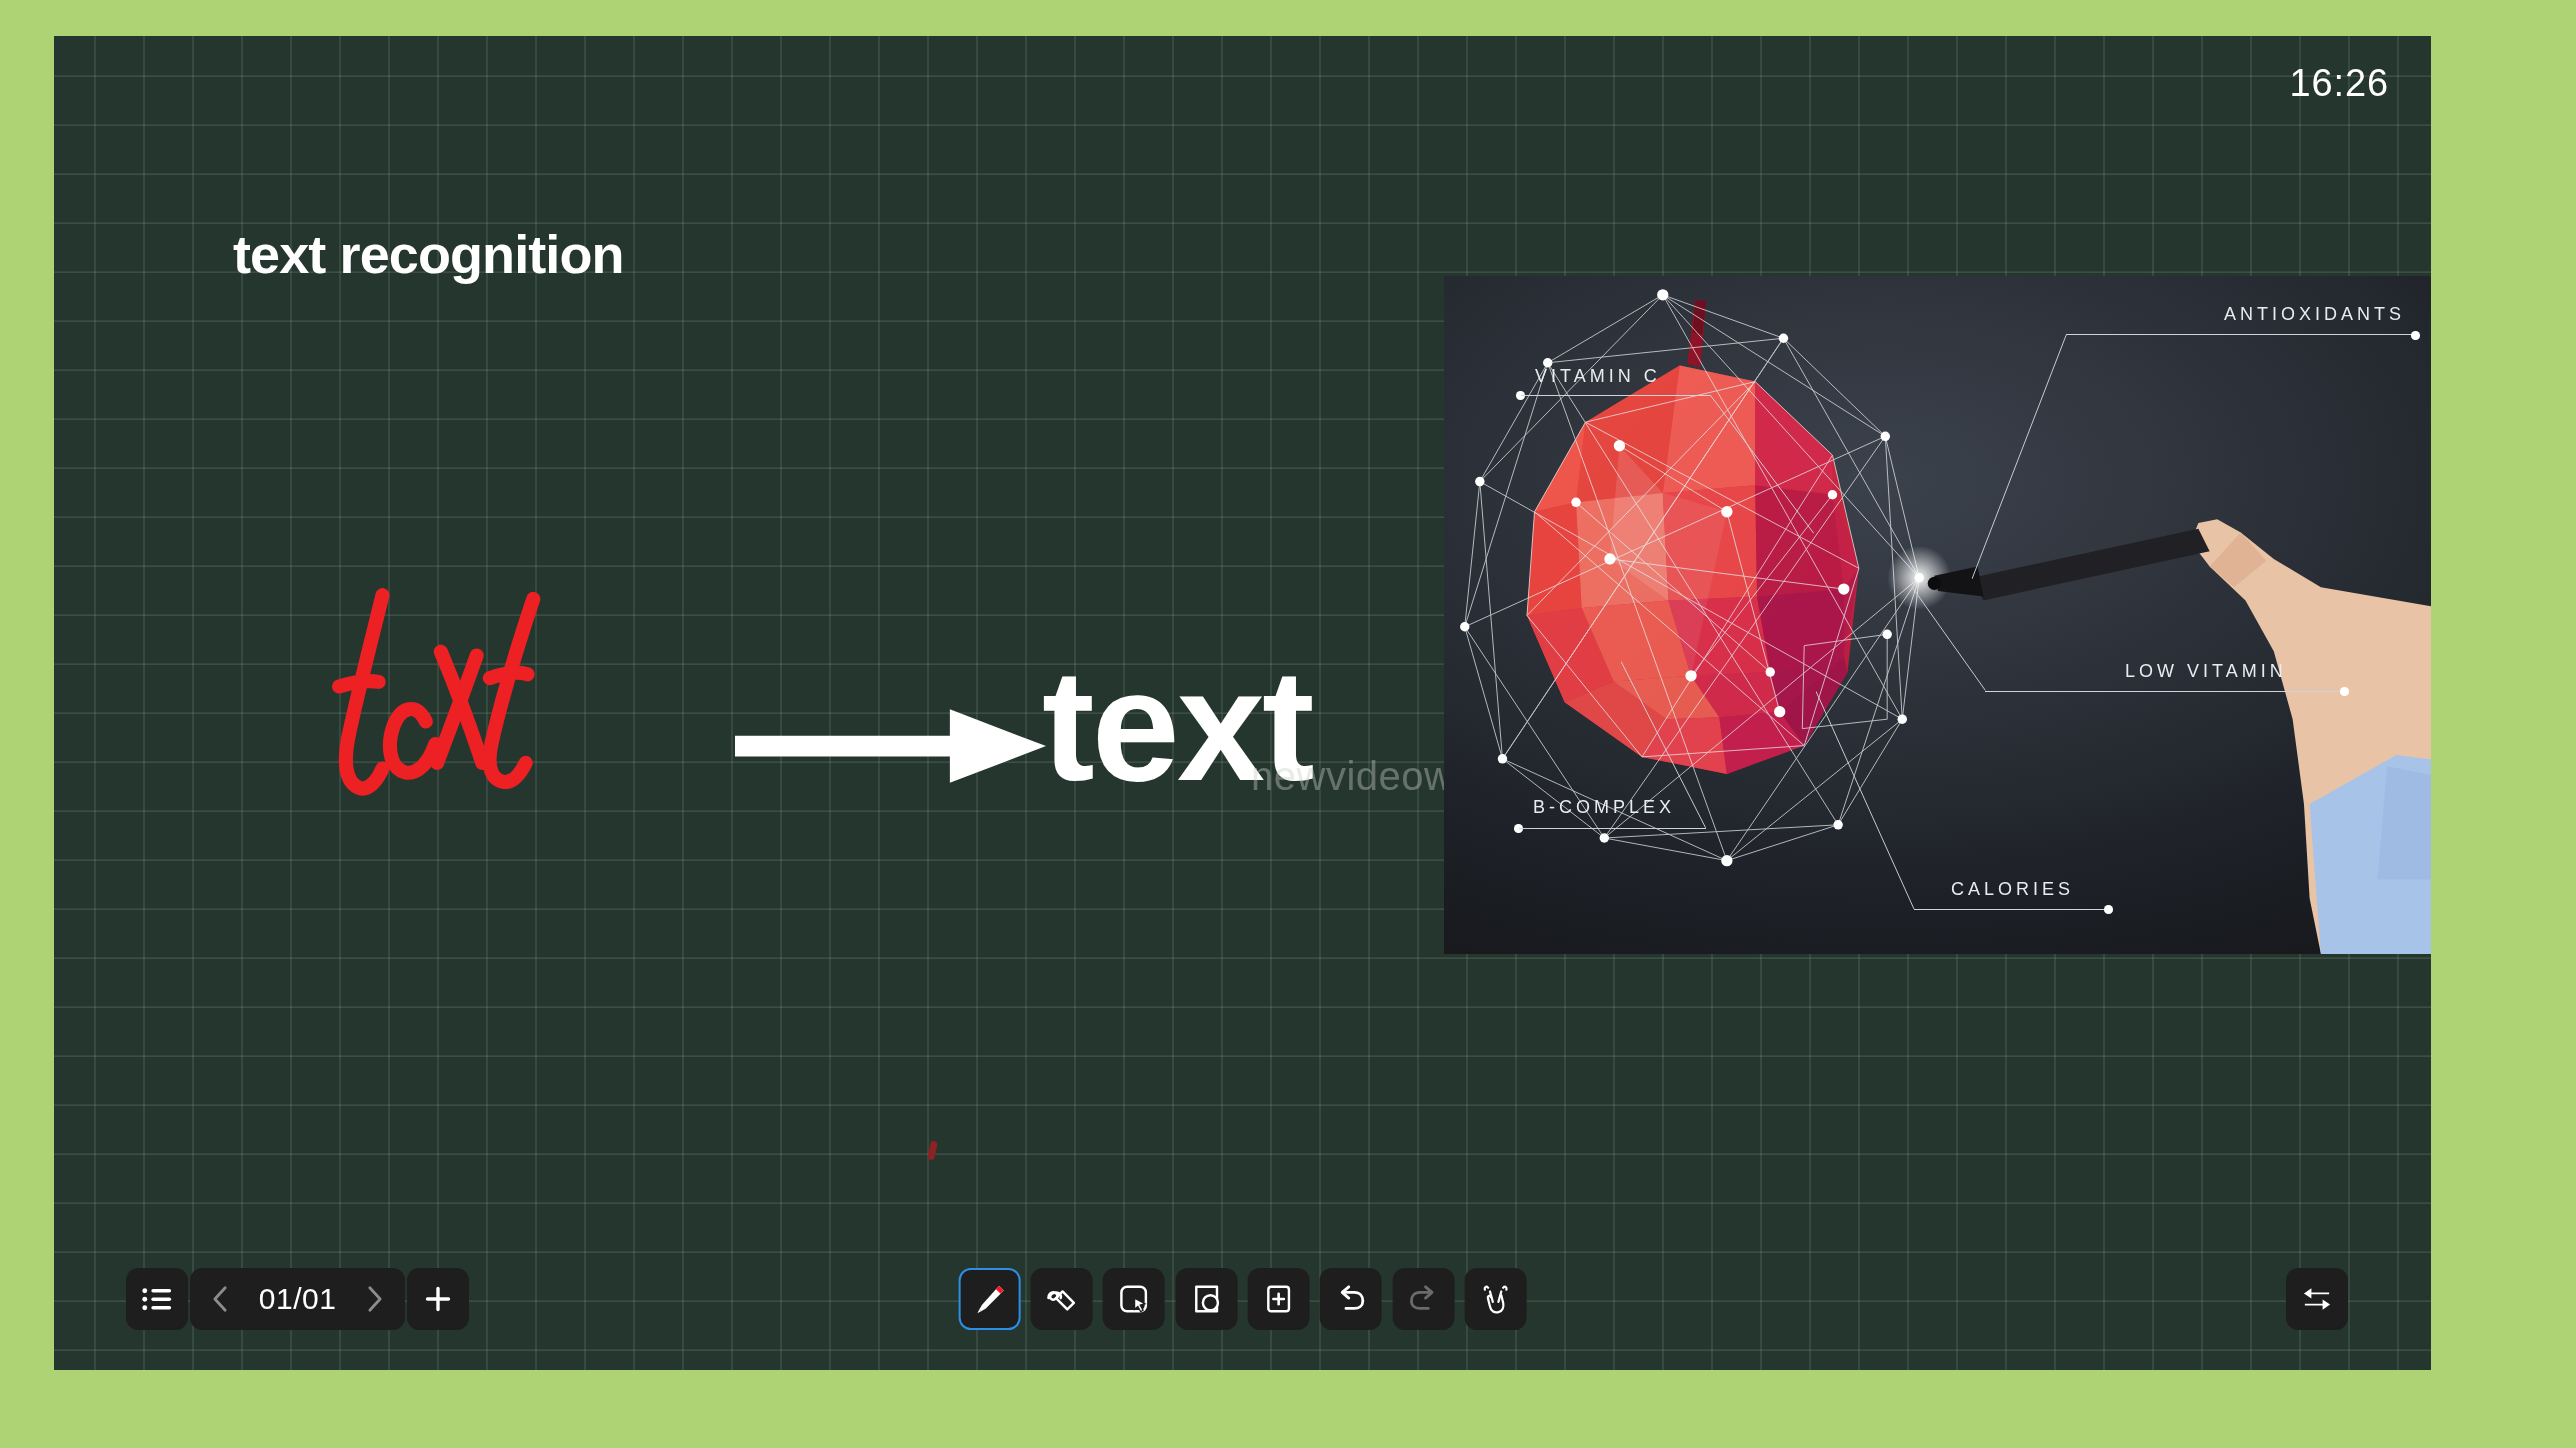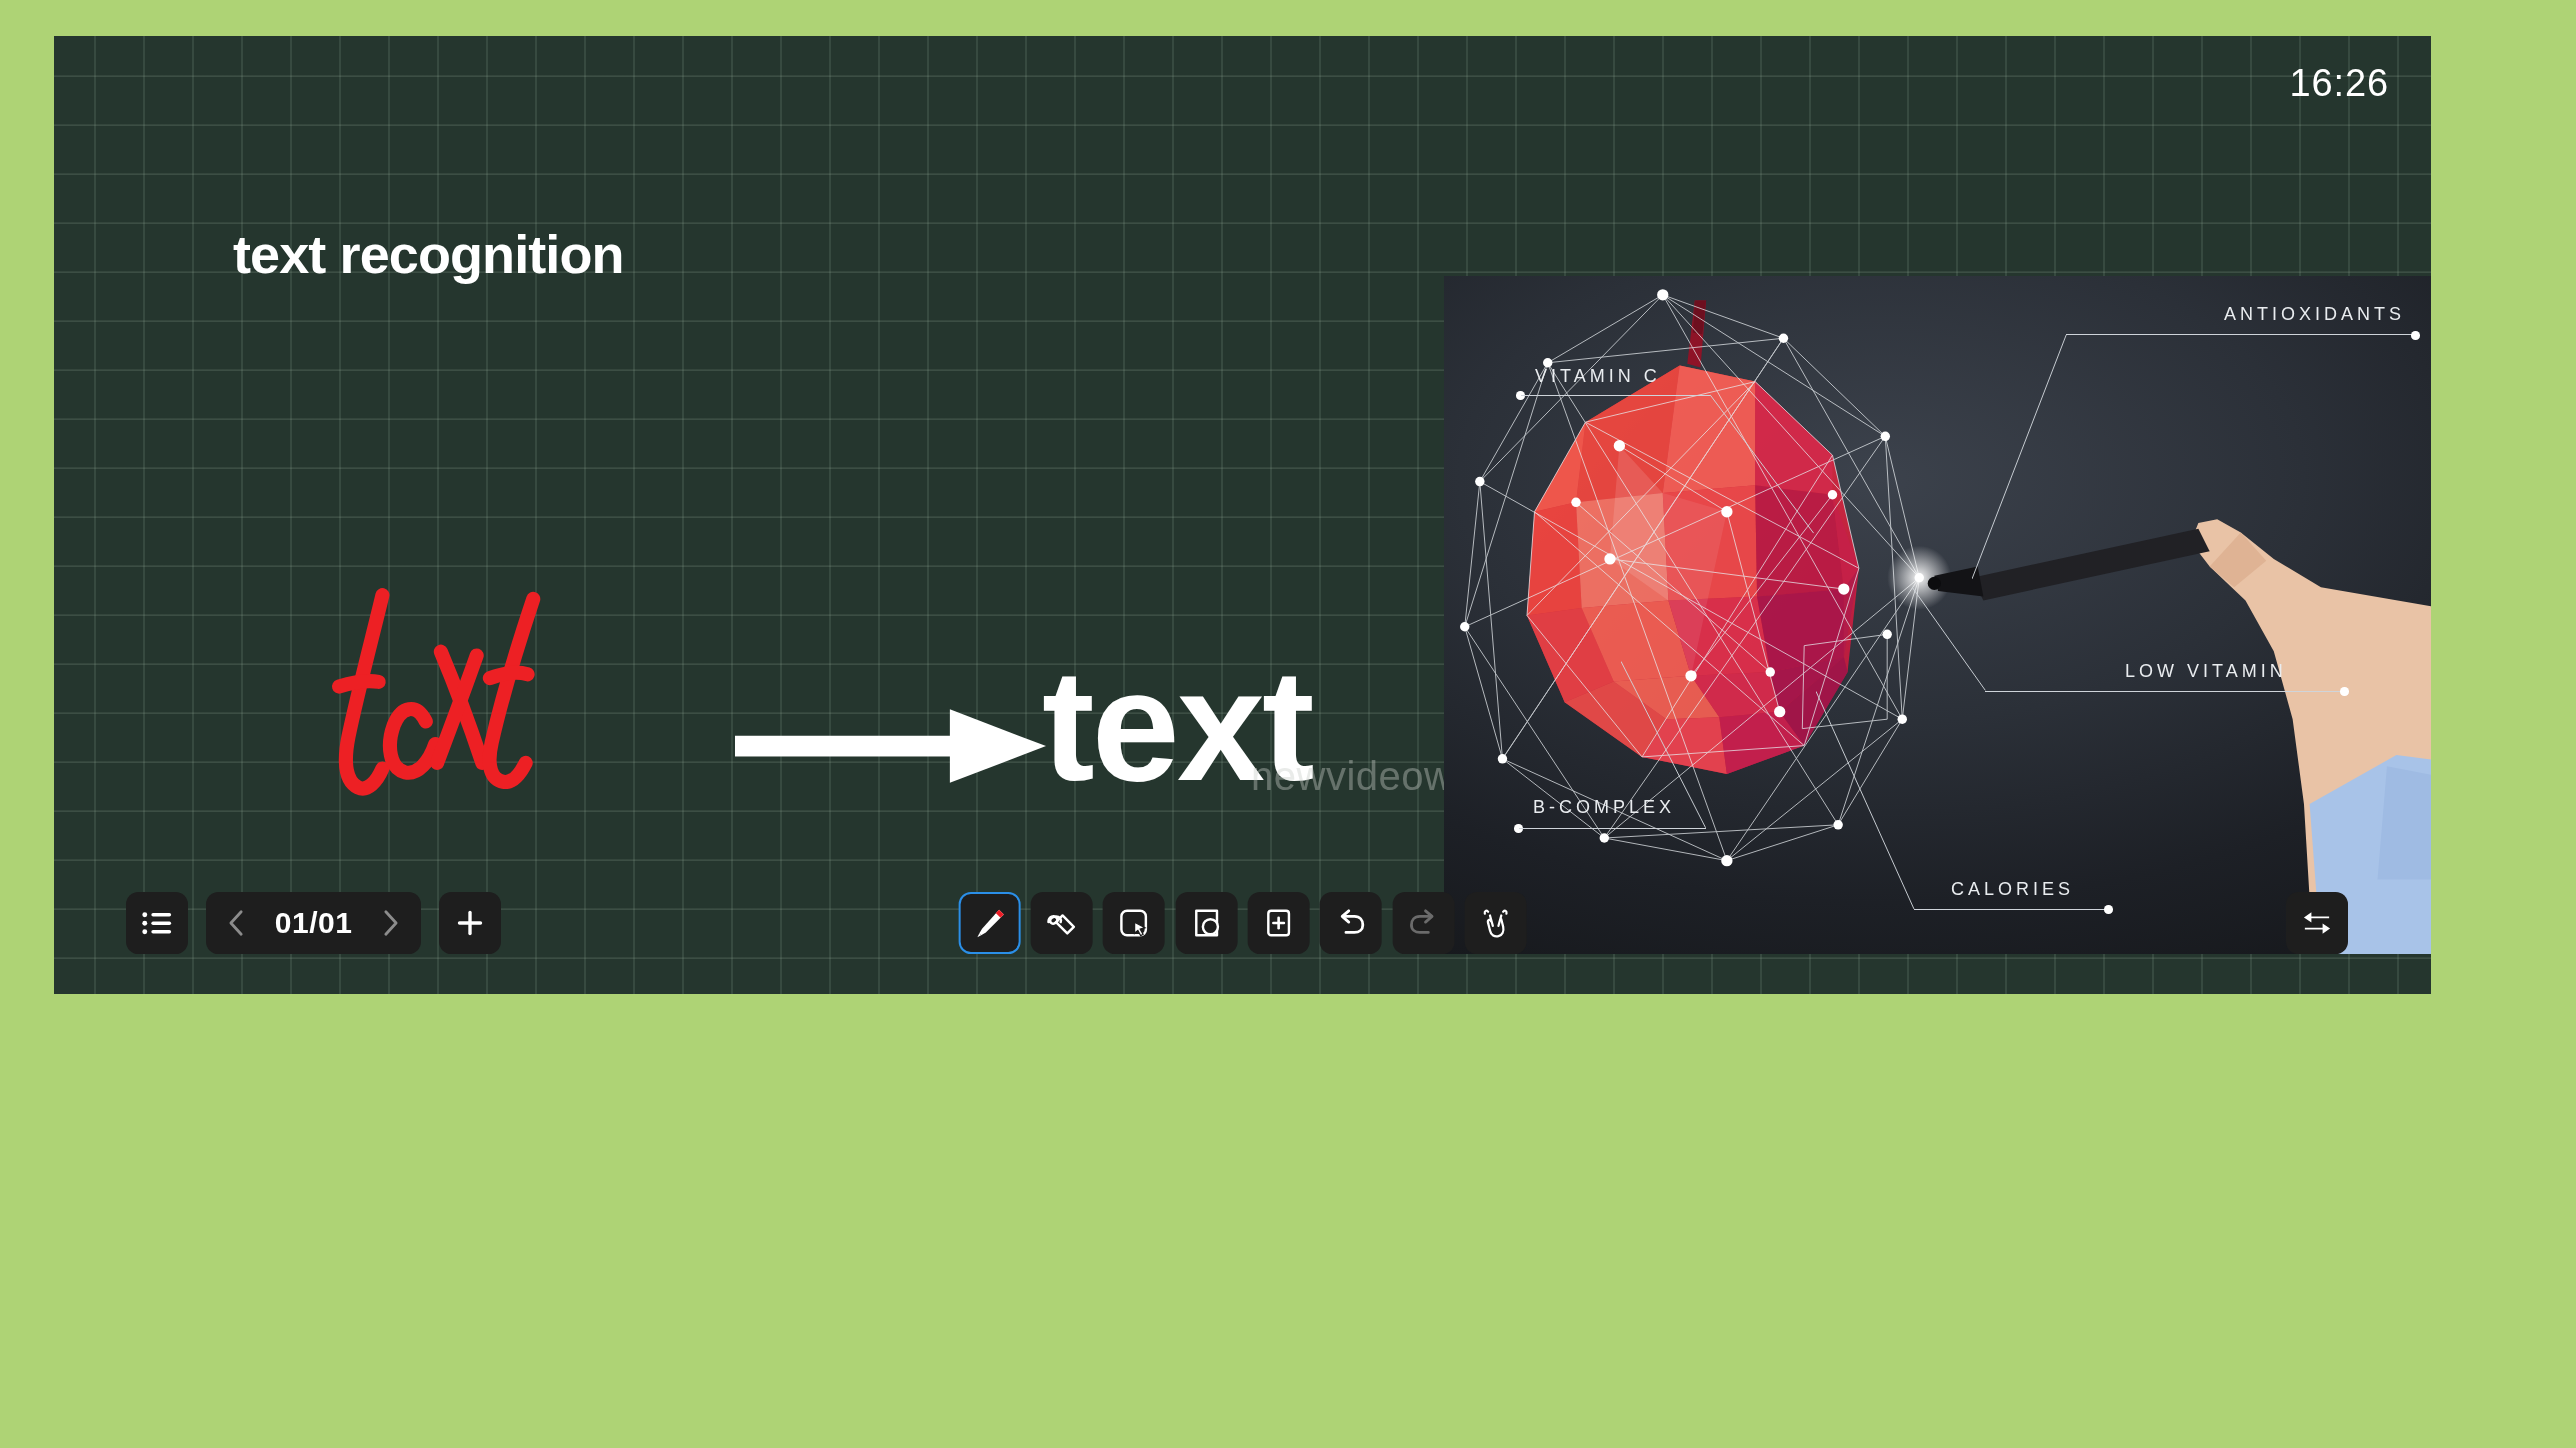--- a/index.html
+++ b/index.html
@@ -11,21 +11,21 @@
 
   
   #app {
     position:relative; width:2576px; height:1448px;
     background:#aed375;
   }
 
   
   #canvas {
     position:absolute; left:54px; top:36px;
-    width:2377px; height:958px;
+    width:2377px; height:1334px;
     background-color:#25362e;
     background-image:
       linear-gradient(to right, rgba(160,185,165,0.30) 1.4px, transparent 1.4px),
       linear-gradient(to bottom, rgba(160,185,165,0.30) 1.4px, transparent 1.4px);
     background-size:49px 49px;
     background-position:-8.5px -9.4px;
     overflow:hidden;
     padding-left:16px;
   }
 
@@ -98,21 +98,21 @@
   }
 
   
   .tool-btn {
     background:#1e1e1e; border-radius:12.3px;
     display:flex; align-items:center; justify-content:center;
     cursor:pointer;
   }
   #left-bar {
     position:absolute; left:72px; bottom:40px;
-    display:flex; align-items:center; gap:18px;font-weight:bold;
+    display:flex; align-items:center; gap:2px;
   }
   #btn-menu { width:62px; height:62px; }
   #page-nav {
     background:#1e1e1e; border-radius:12.3px; height:62px;
     display:flex; align-items:center; padding:0 13.2px; gap:9.4px;
   }
   #page-nav .navarrow {
     width:34px; height:53px; display:flex; align-items:center;
     justify-content:center; cursor:pointer;
   }

